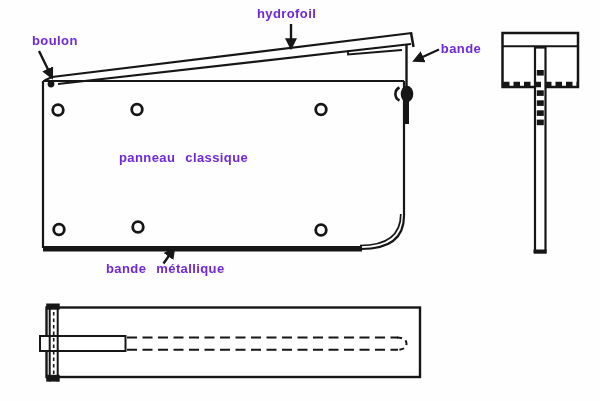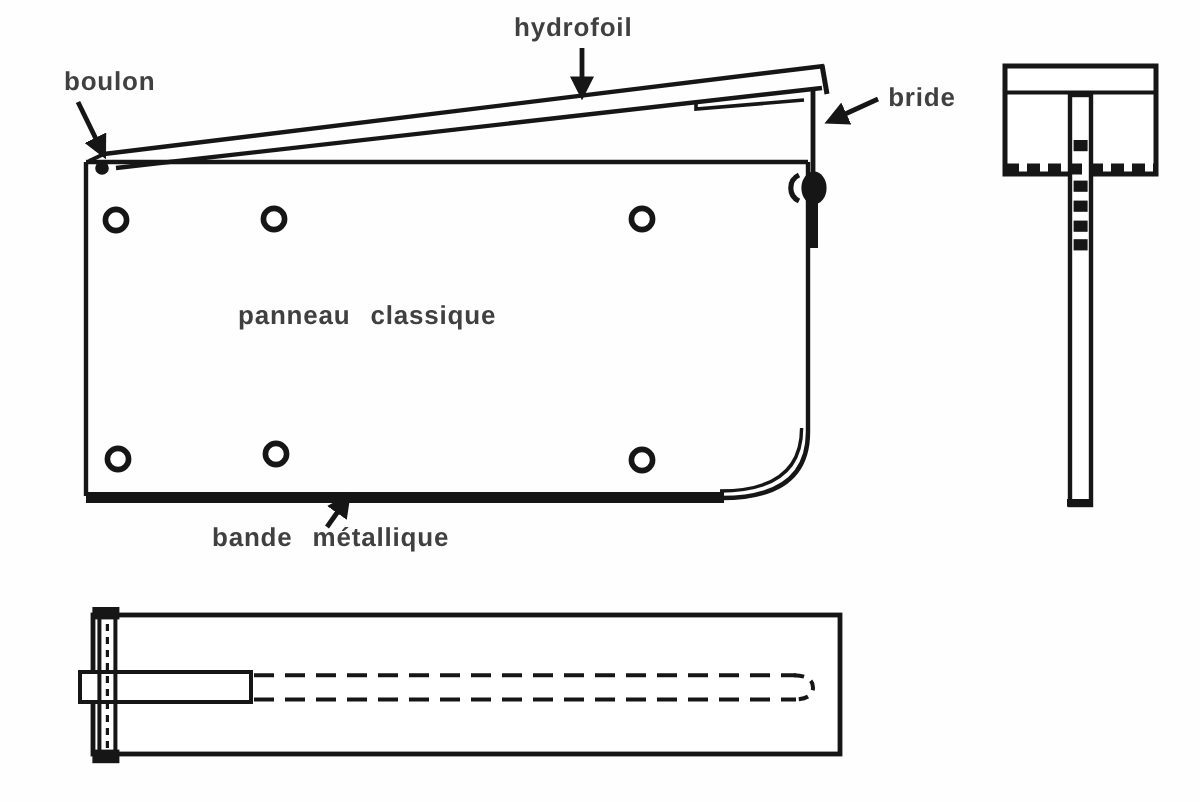--- a/index.html
+++ b/index.html
@@ -4,21 +4,21 @@
 <style>
   html,body{margin:0;padding:0;background:#ffffff;}
   .stage{
     position:relative;width:600px;height:401px;background:#fefefe;overflow:hidden;
     font-family:"Liberation Sans",sans-serif;
   }
   svg{position:absolute;left:0;top:0;}
   .label{
     position:absolute;
     font:bold 13px/15px "Liberation Sans",sans-serif;
-    color:#404040;
+    color:#6d28d9;
     letter-spacing:.4px;
     white-space:nowrap;
   }
   #lbl-boulon{left:16px;top:33px;padding-left:16px;}
   #lbl-hydrofoil{left:257px;top:6px;}
   #lbl-bride{left:424px;top:41px;width:74px;text-align:center;white-space:normal;}
   #lbl-bride span{display:block;}
   #lbl-panneau{left:119px;top:150px;word-spacing:6px;}
   #lbl-bande{left:106px;top:261px;word-spacing:6px;}
 </style>
@@ -92,18 +92,18 @@
       <line x1="39" y1="51" x2="48.5" y2="70.5" marker-end="url(#ah)"></line>
       <line x1="291" y1="24" x2="291" y2="40" marker-end="url(#ah)"></line>
       <line x1="439" y1="49.5" x2="421.5" y2="57.5" marker-end="url(#ah)"></line>
       <line x1="163.5" y1="263.5" x2="169.5" y2="255" marker-end="url(#ah)"></line>
     </g>
   </svg>
 
   <div class="label" id="lbl-boulon">boulon</div>
   <div class="label" id="lbl-hydrofoil">hydrofoil</div>
   <div class="label" id="lbl-bride">
-    <span>bride</span>
+    <span>bande</span>
   </div>
   <div class="label" id="lbl-panneau">panneau classique</div>
   <div class="label" id="lbl-bande">bande métallique</div>
 
 </div>
 
 </body></html>

